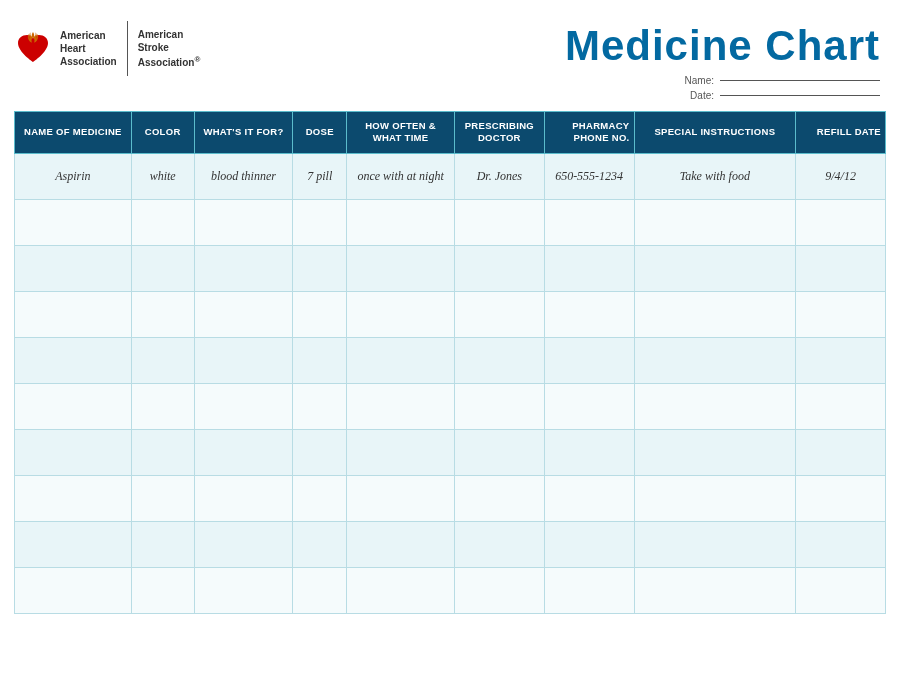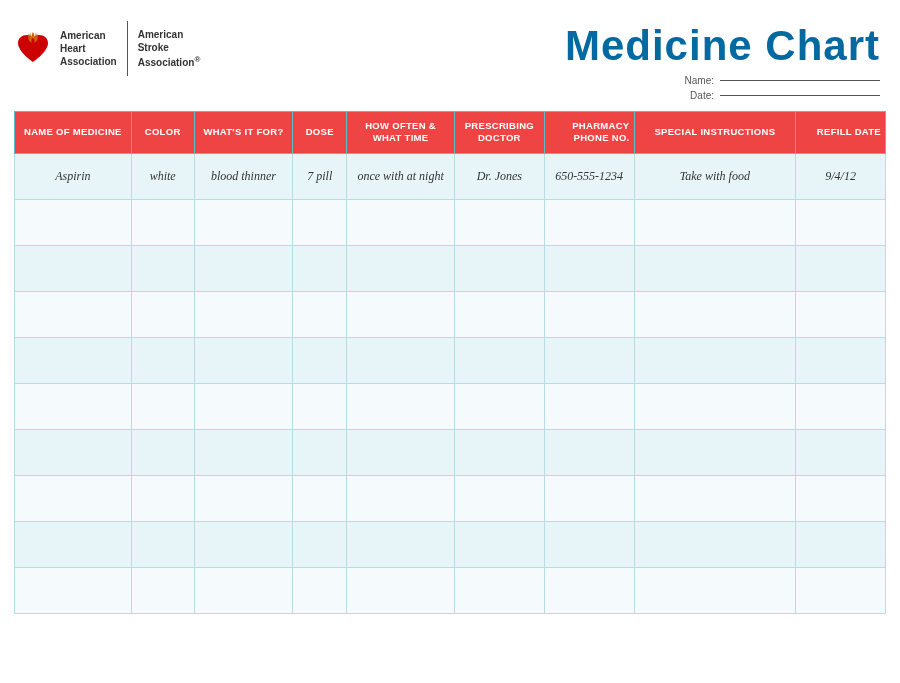--- a/index.html
+++ b/index.html
@@ -112,21 +112,21 @@
       padding: 0 14px 14px 14px;
     }
 
     table {
       width: 100%;
       border-collapse: collapse;
       table-layout: fixed;
     }
 
     thead tr {
-      background: #ef4444;
+      background: #0c4a6e;
     }
 
     thead th {
       color: #fff;
       font-size: 9.5px;
       font-weight: bold;
       text-align: center;
       padding: 8px 4px;
       border: 1px solid #5bbccc;
       text-transform: uppercase;

